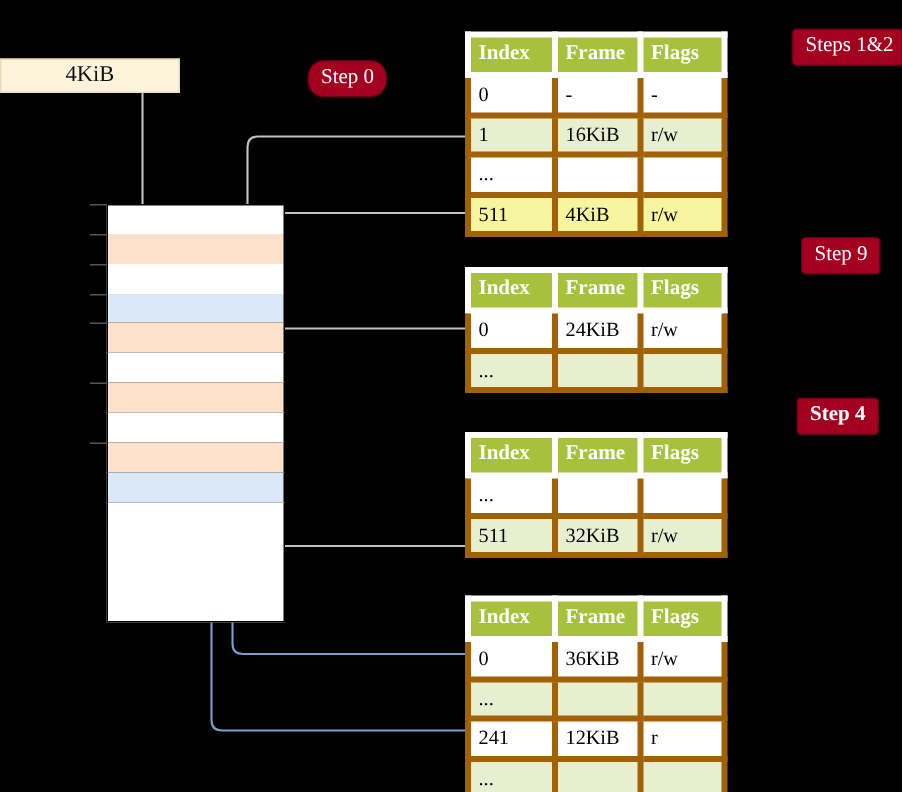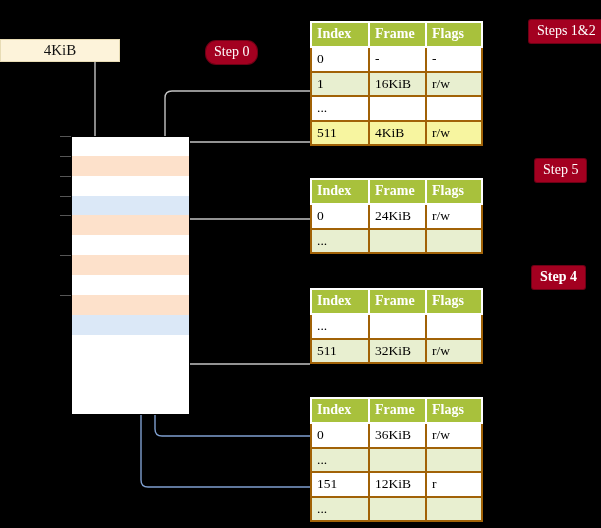--- a/index.html
+++ b/index.html
@@ -46,21 +46,21 @@
   }
   .mem .row.first{border-top-width:1px;}
   .mem .row.orange{background:#fde1cb;}
   .mem .row.blue{background:#dbe8f7;}
   .tick{position:absolute;left:60px;width:11px;height:1px;background:#555;}
 
   
   .ptable{position:absolute;border-collapse:collapse;
           font-size:13.5px;line-height:1;}
   .ptable td,.ptable th{
-    border:2px solid #a16207;
+    border:4px solid #a16207;
     padding:4px 5px 5px 5px;
     text-align:left;
     font-weight:normal;
     height:16px;
     box-sizing:border-box;
     vertical-align:middle;
     white-space:nowrap;
   }
   .ptable th{background:#a8c13c;color:#fff;font-weight:bold;font-size:14px;border-color:#fff;}
   .ptable tr.odd td{background:#fff;}
@@ -110,21 +110,21 @@
       <path d="M310,436 L162,436 Q155,436 155,429 L155,327" marker-end="url(#ablue)"></path>
 
       <path d="M310,487 L148,487 Q141,487 141,480 L141,208" marker-end="url(#ablue)"></path>
     </g>
   </svg>
 
   <div class="kib-box">4KiB</div>
 
   <div class="badge b0">Step 0</div>
   <div class="badge b12">Steps 1&amp;2</div>
-  <div class="badge b3">Step 5</div>
+  <div class="badge b3">Step 9</div>
   <div class="badge b4">Step 4</div>
 
   <div class="mem" id="mem">
       <div class="row first" style="top: 0px; height: 20.8571px;"></div>
       <div class="row orange" style="top: 19.8571px; height: 20.8571px;"></div>
       <div class="row" style="top: 39.7143px; height: 20.8571px;"></div>
       <div class="row blue" style="top: 59.5714px; height: 20.8571px;"></div>
       <div class="row orange" style="top: 79.4286px; height: 20.8571px;"></div>
       <div class="row" style="top: 99.2857px; height: 20.8571px;"></div>
       <div class="row orange" style="top: 119.143px; height: 20.8571px;"></div>
@@ -230,21 +230,21 @@
           <td class="c-index">0</td>
           <td class="c-frame">36KiB</td>
           <td class="c-flags">r/w</td>
         </tr>
         <tr class="even">
           <td class="c-index">...</td>
           <td class="c-frame"></td>
           <td class="c-flags"></td>
         </tr>
         <tr class="odd">
-          <td class="c-index">151</td>
+          <td class="c-index">241</td>
           <td class="c-frame">12KiB</td>
           <td class="c-flags">r</td>
         </tr>
         <tr class="even">
           <td class="c-index">...</td>
           <td class="c-frame"></td>
           <td class="c-flags"></td>
         </tr>
       </tbody>
     </table>

